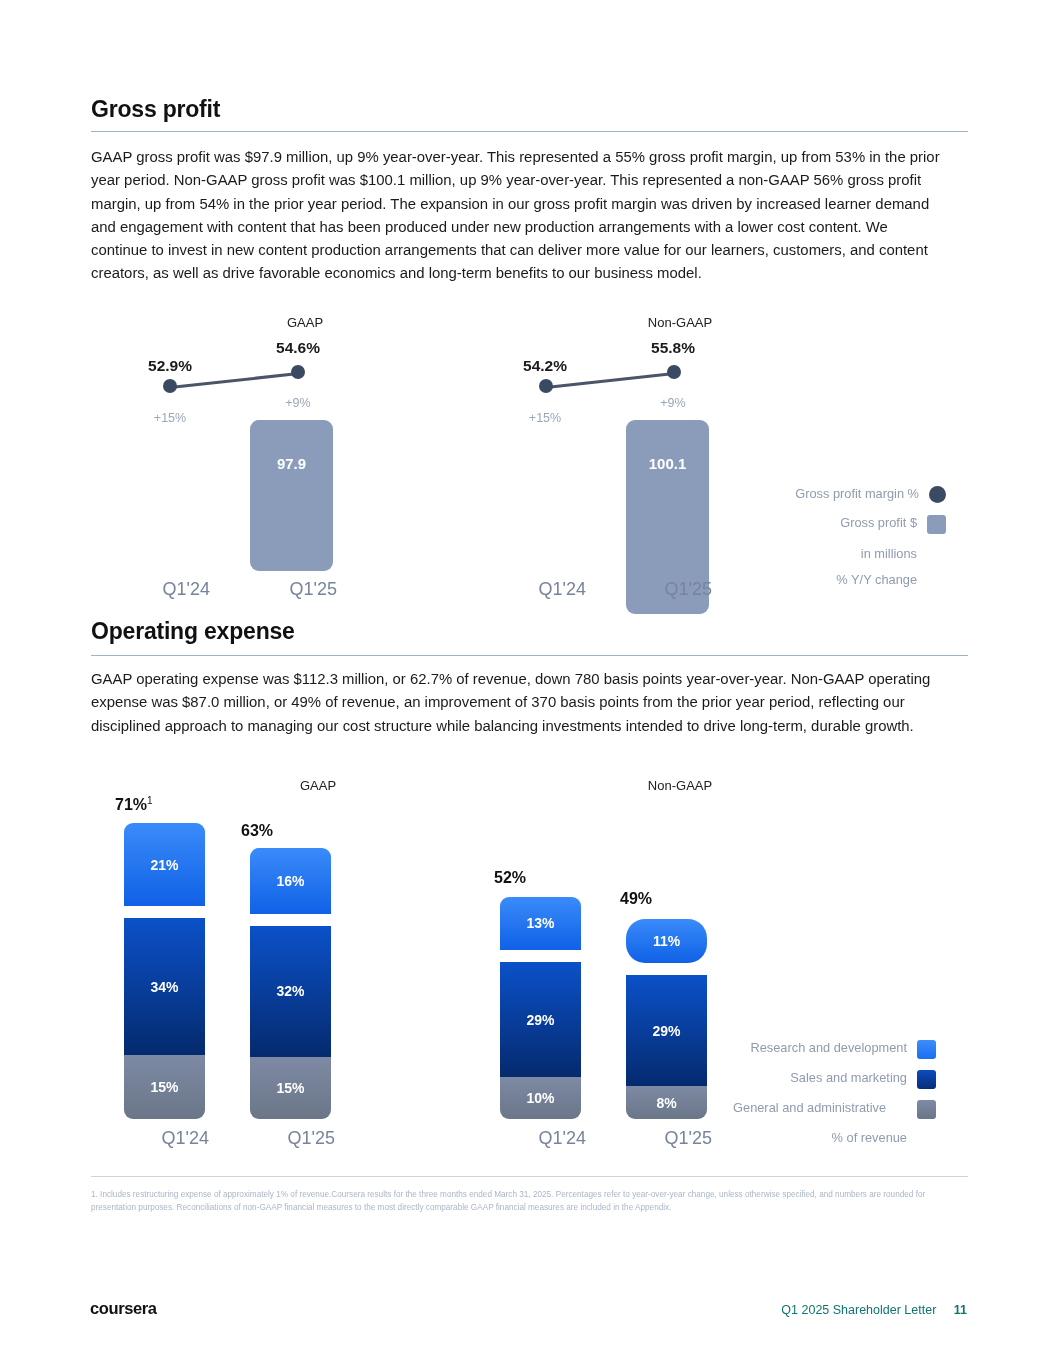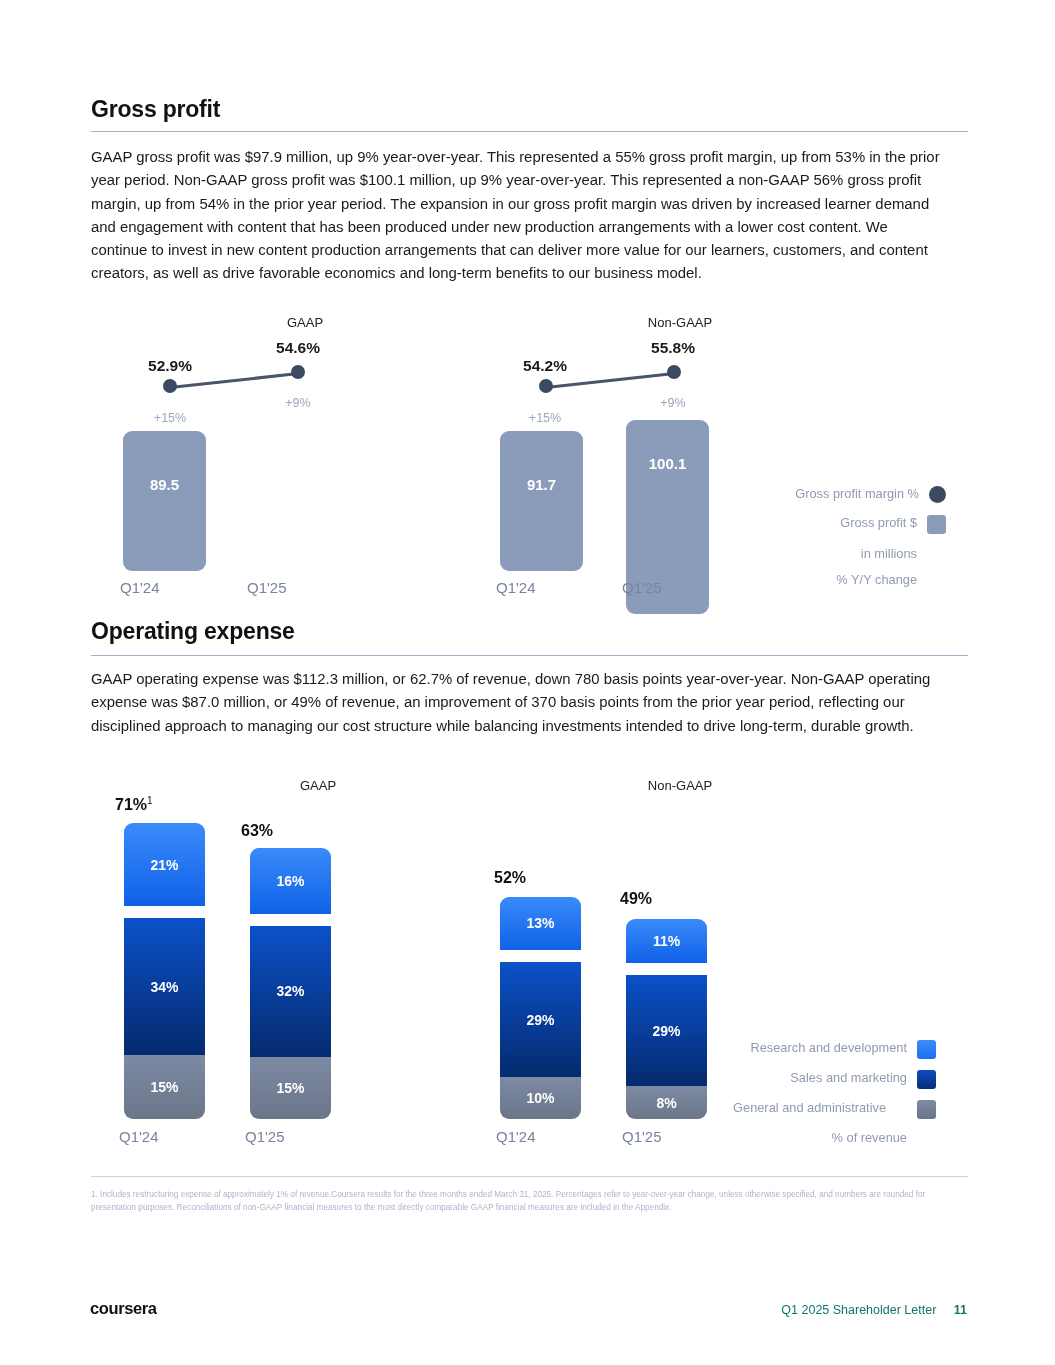--- a/index.html
+++ b/index.html
@@ -72,23 +72,23 @@
   .gp-bar-value {
     position: absolute;
     width: 100%;
     text-align: center;
     color: #ffffff;
     font-size: 15px;
     font-weight: 700;
   }
   .gp-axis-label {
     position: absolute;
-    font-size: 15px;
+    font-size: 18px;
     color: #77849b;
-    text-align: left;
+    text-align: right;
     white-space: nowrap;
   }
   .gp-yoy {
     position: absolute;
     font-size: 12.5px;
     color: #9aa6bb;
     text-align: center;
     white-space: nowrap;
   }
   .gp-margin-label {
@@ -246,45 +246,42 @@
     <div class="gp-margin-label" style="left:20px; top:52px; width:100px;">52.9%</div>
     <div class="gp-margin-label" style="left:148px; top:34px; width:100px;">54.6%</div>
 
     <div class="gp-line" style="left:70px; top:81px; width:129px; transform:rotate(-6.2deg);"></div>
     <div class="gp-dot" style="left:63px; top:74px;"></div>
     <div class="gp-dot" style="left:191px; top:60px;"></div>
 
     <div class="gp-yoy" style="left:20px; top:106px; width:100px;">+15%</div>
     <div class="gp-yoy" style="left:148px; top:91px; width:100px;">+9%</div>
 
-    <div class="gp-bar" style="left:23px; top:126px; width:83px; height:140px;">
-      <div class="gp-bar-value" style="top:45px;">89.5</div>
+    <div class="gp-bar" style="left:150px; top:115px; width:83px; height:151px;">
+      <div class="gp-bar-value" style="top:35px;">97.9</div>
     </div>
 
     <div class="gp-axis-label" style="left:20px; top:274px; width:90px;">Q1'24</div>
     <div class="gp-axis-label" style="left:147px; top:274px; width:90px;">Q1'25</div>
   </div>
 
   <div class="chart-area" style="left:480px; top:305px; width:380px; height:300px;">
 
     <div class="chart-caption" style="left:145px; top:10px; width:110px;">Non-GAAP</div>
 
     <div class="gp-margin-label" style="left:15px; top:52px; width:100px;">54.2%</div>
     <div class="gp-margin-label" style="left:143px; top:34px; width:100px;">55.8%</div>
 
     <div class="gp-line" style="left:66px; top:81px; width:129px; transform:rotate(-6.2deg);"></div>
     <div class="gp-dot" style="left:59px; top:74px;"></div>
     <div class="gp-dot" style="left:187px; top:60px;"></div>
 
     <div class="gp-yoy" style="left:15px; top:106px; width:100px;">+15%</div>
     <div class="gp-yoy" style="left:143px; top:91px; width:100px;">+9%</div>
 
-    <div class="gp-bar" style="left:20px; top:126px; width:83px; height:140px;">
-      <div class="gp-bar-value" style="top:45px;">91.7</div>
-    </div>
     <div class="gp-bar" style="left:146px; top:115px; width:83px; height:194px;">
       <div class="gp-bar-value" style="top:35px;">100.1</div>
     </div>
 
     <div class="gp-axis-label" style="left:16px; top:274px; width:90px;">Q1'24</div>
     <div class="gp-axis-label" style="left:142px; top:274px; width:90px;">Q1'25</div>
   </div>
 
   <div style="position:absolute; right:88px; top:486px; width:240px;">
     <div class="legend-row" style="top:0; position:relative;">
@@ -341,21 +338,21 @@
     <div class="stack-total" style="left:14px; top:94px; width:100px;">52%</div>
     <div class="stack-total" style="left:140px; top:115px; width:100px;">49%</div>
 
     <div class="stack-bar" style="left:20px; top:122px; width:81px; height:222px;">
       <div class="seg seg-rd" style="height:56px;">13%</div>
       <div class="seg seg-sm" style="height:122px;">29%</div>
       <div class="seg seg-ga" style="height:44px;">10%</div>
     </div>
 
     <div class="stack-bar" style="left:146px; top:144px; width:81px; height:200px;">
-      <div class="seg seg-rd" style="height:47px;">11%</div>
+      <div class="seg seg-rd" style="height:47px;border-radius:19px;">11%</div>
       <div class="seg seg-sm" style="height:118px;">29%</div>
       <div class="seg seg-ga" style="height:35px;">8%</div>
     </div>
 
     <div class="gp-axis-label" style="left:16px; top:353px; width:90px;">Q1'24</div>
     <div class="gp-axis-label" style="left:142px; top:353px; width:90px;">Q1'25</div>
   </div>
 
   <div style="position:absolute; right:88px; top:1040px; width:250px;">
     <div class="legend-row" style="position:relative;">

